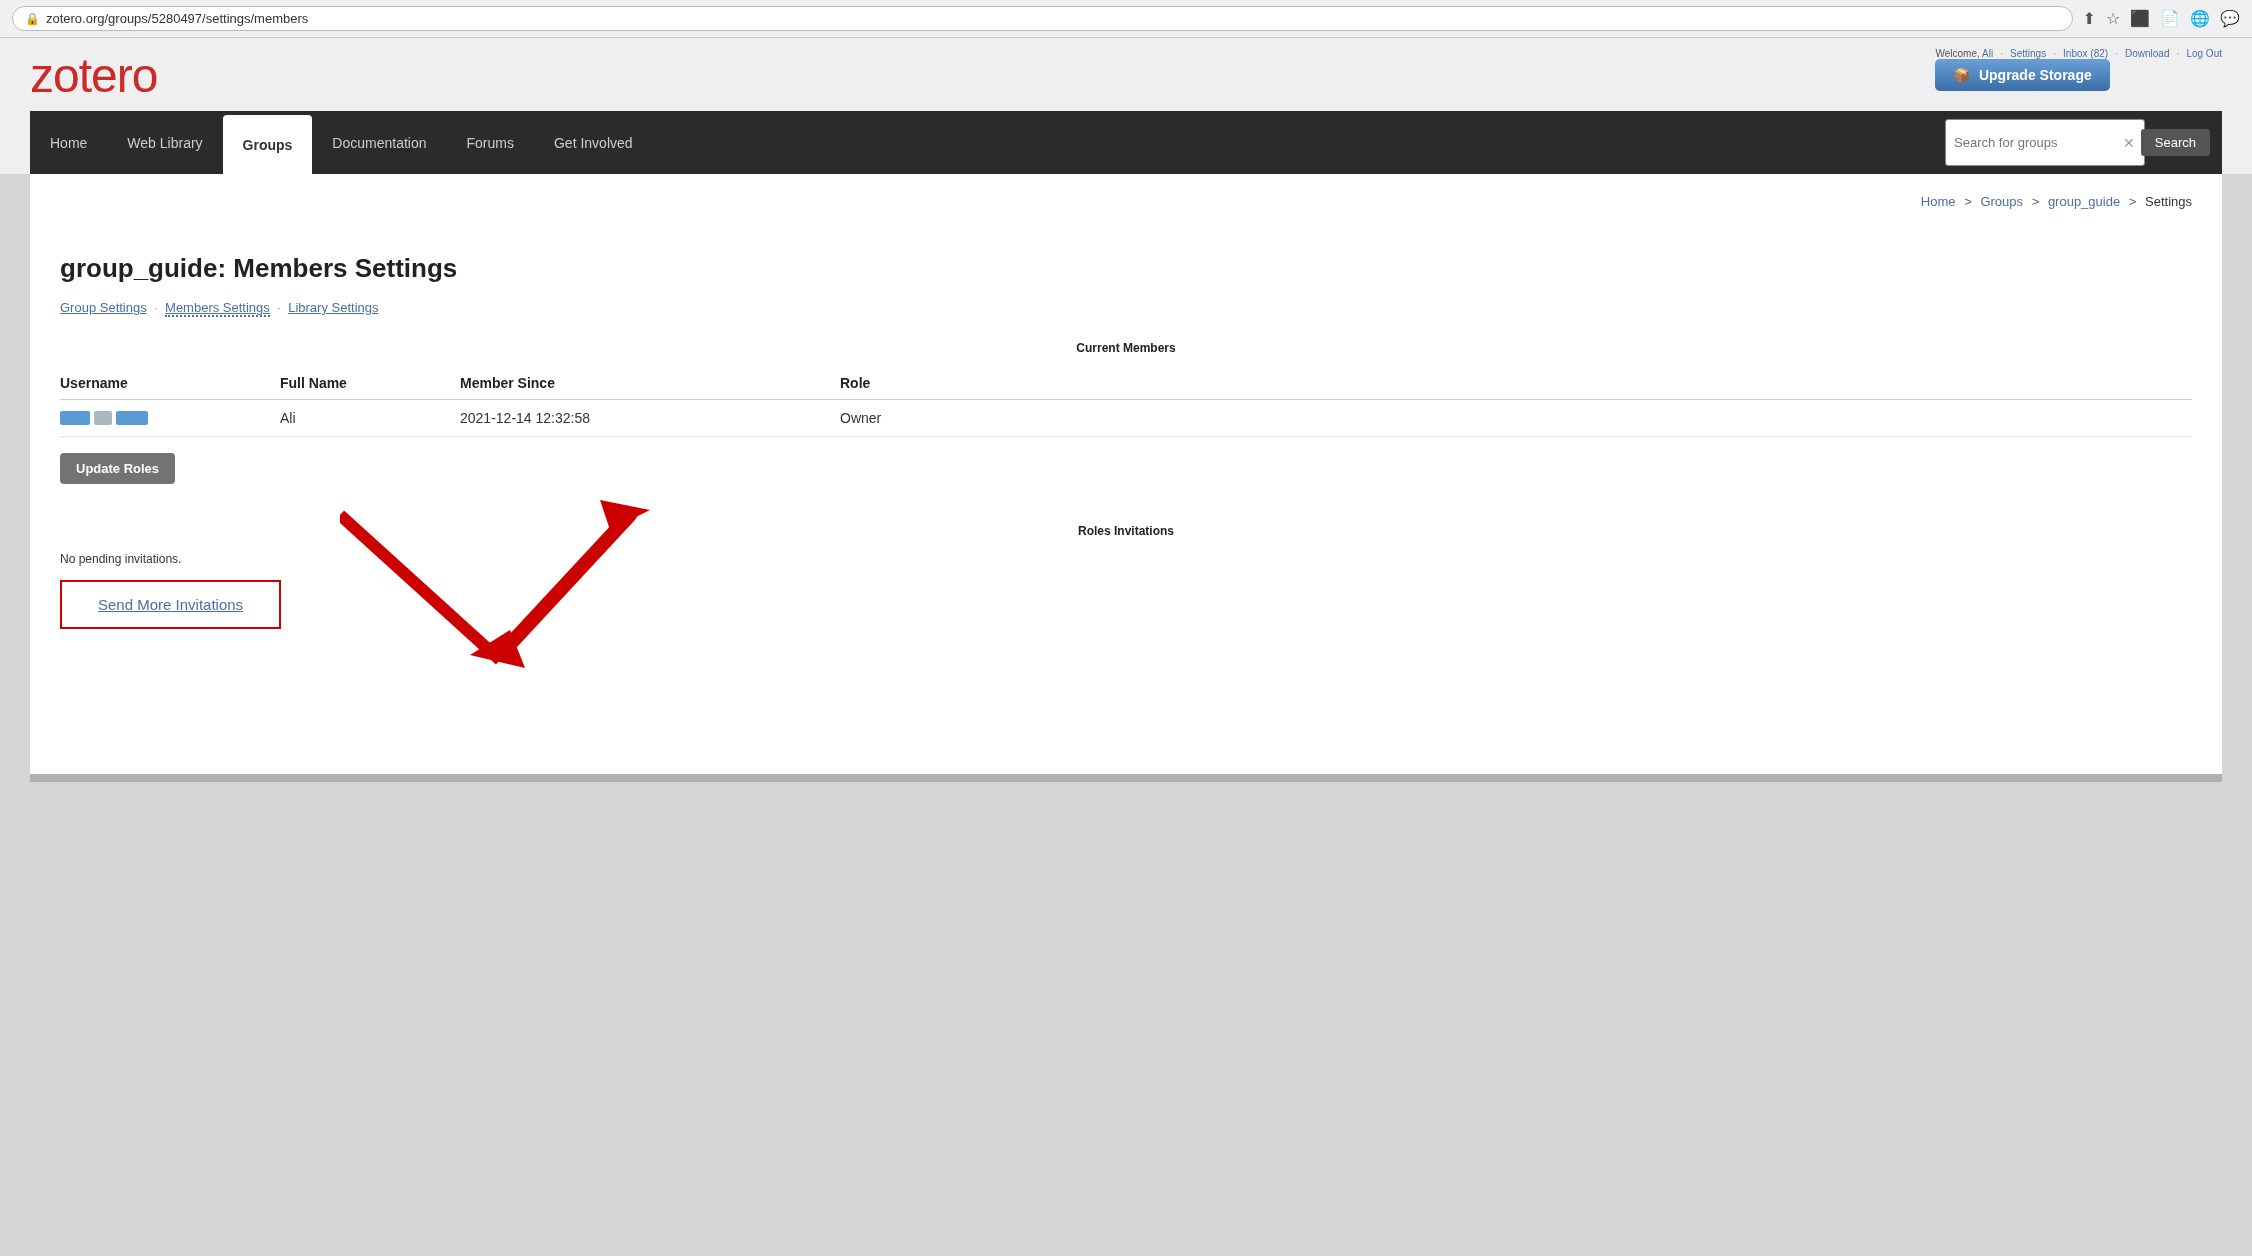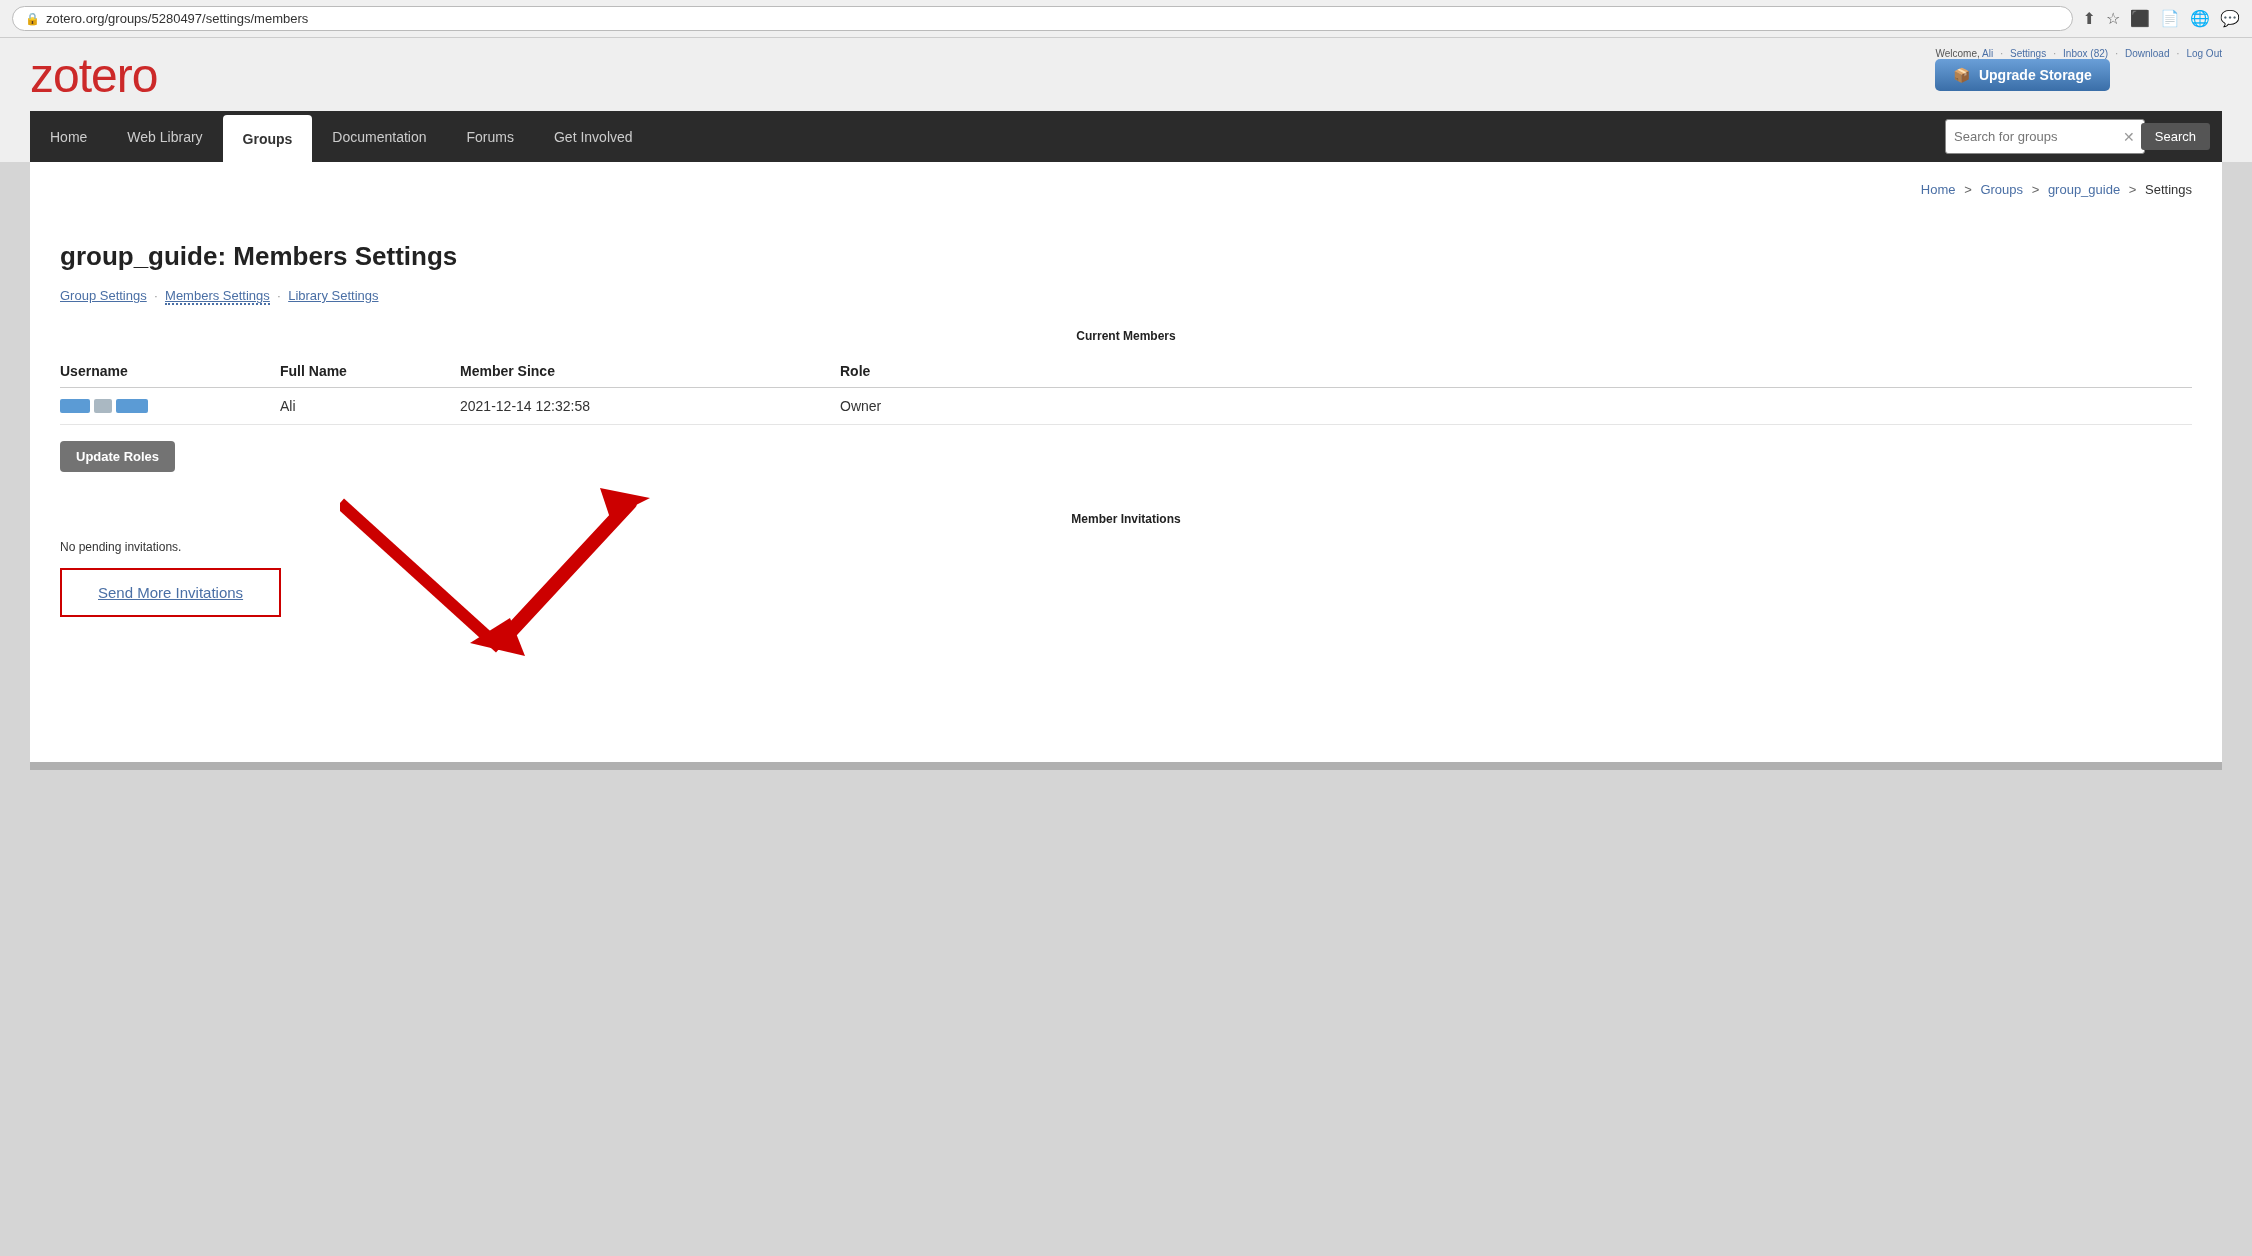--- a/index.html
+++ b/index.html
@@ -106,21 +106,21 @@
     }
     .nav-search {
       display: flex;
       align-items: center;
       padding: 8px 12px;
       gap: 6px;
     }
     .search-input {
       border: 1px solid #888;
       border-radius: 3px;
-      padding: 9px 8px;
+      padding: 15px 8px;
       font-size: 13px;
       width: 200px;
       background: white;
     }
     .search-clear {
       margin-left: -28px;
       color: #999;
       cursor: pointer;
       font-size: 14px;
     }
@@ -399,21 +399,21 @@
           <td class="col-since">2021-12-14 12:32:58</td>
           <td class="col-role">Owner</td>
         </tr>
       </tbody>
     </table>
 
     <button class="update-roles-btn">Update Roles</button>
 
     
     <div class="invitations-section">
-      <h2 class="section-heading">Member Invitations</h2>
+      <h2 class="section-heading">Roles Invitations</h2>
       <p class="no-pending">No pending invitations.</p>
 
       <div class="annotation-area">
         <div class="send-invitations-box">
           <a class="send-invitations-link">Send More Invitations</a>
         </div>
 
         <svg class="red-arrow-svg" width="320" height="200" viewBox="0 0 320 200">
 
           <polygon points="310,10 260,0 270,30" fill="#cc0000"></polygon>

